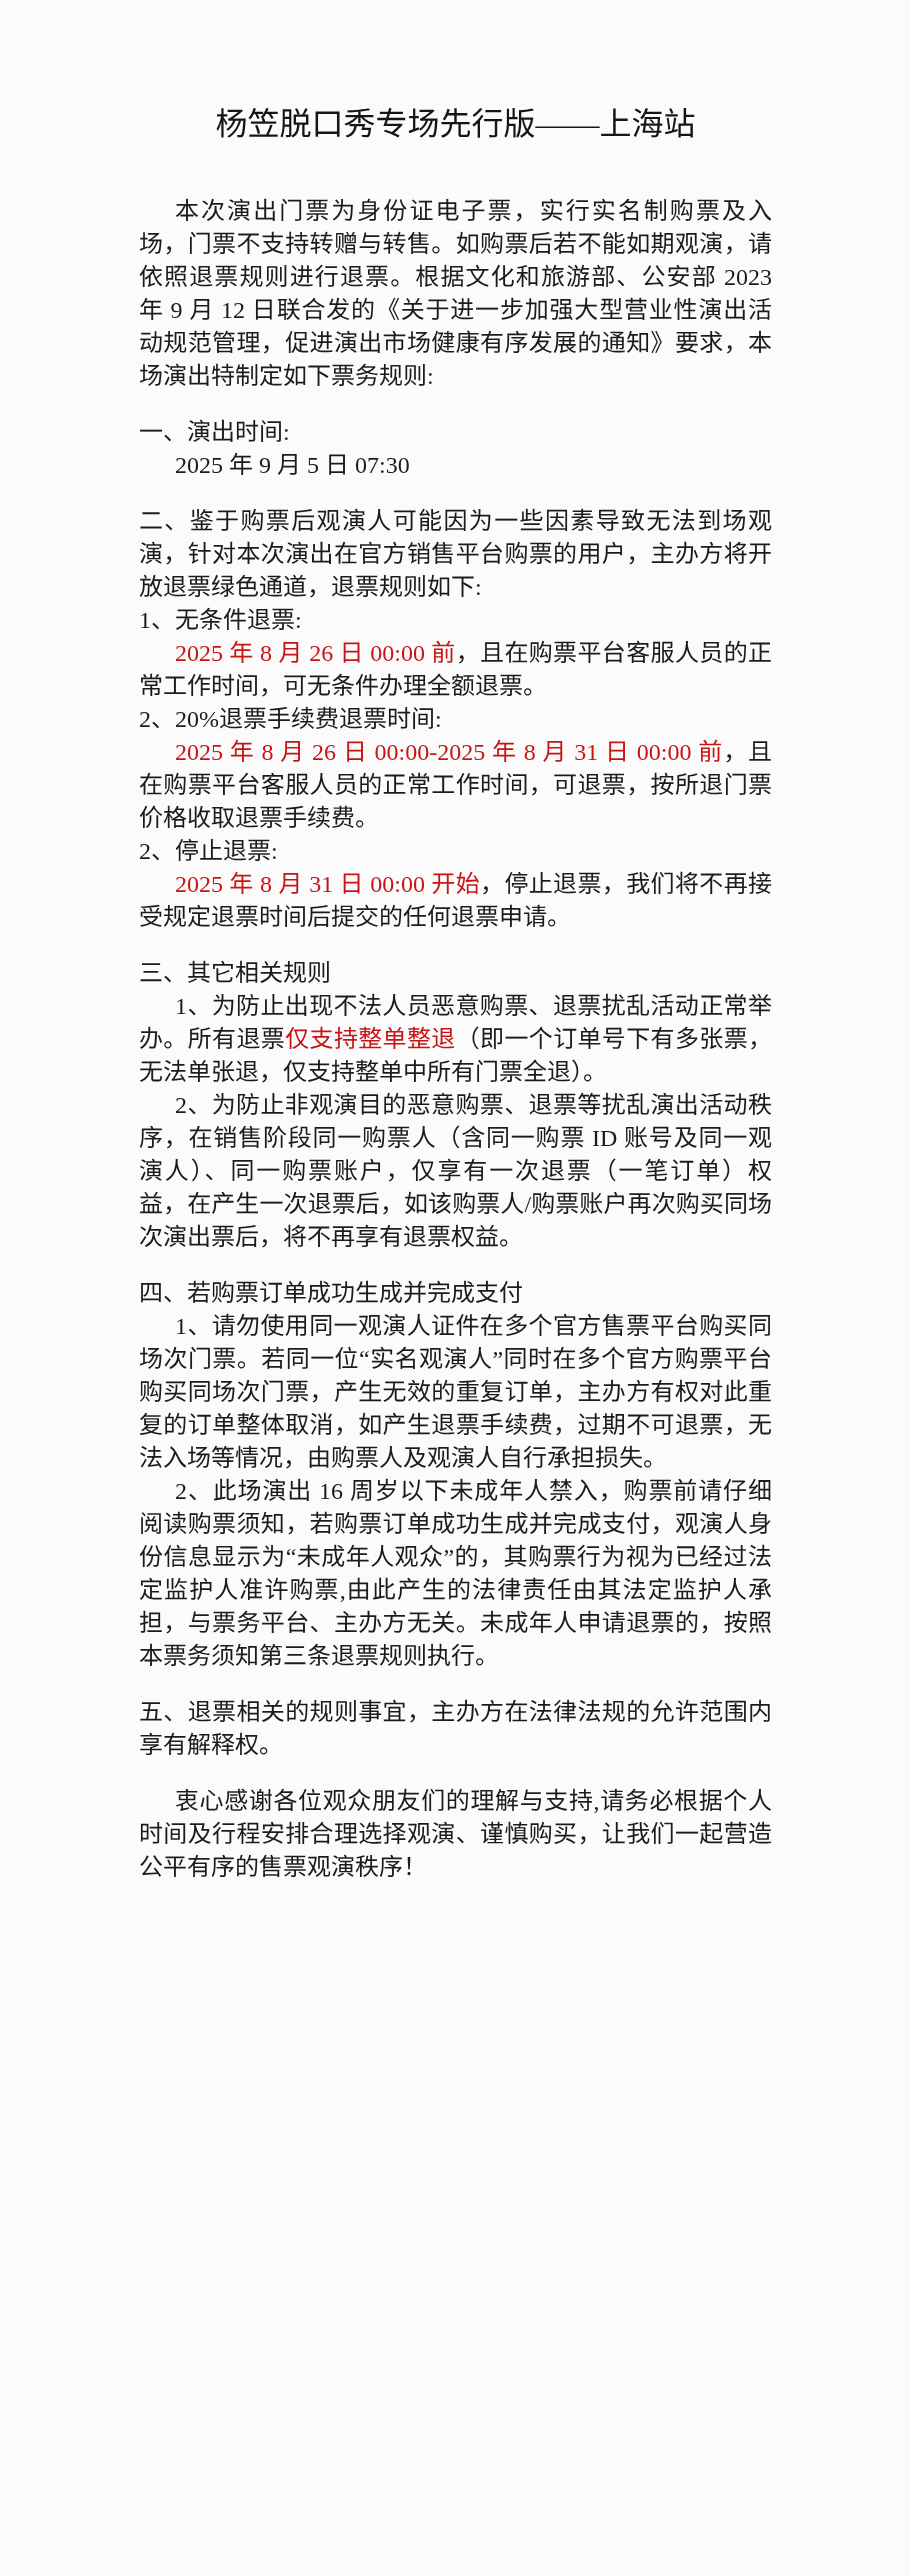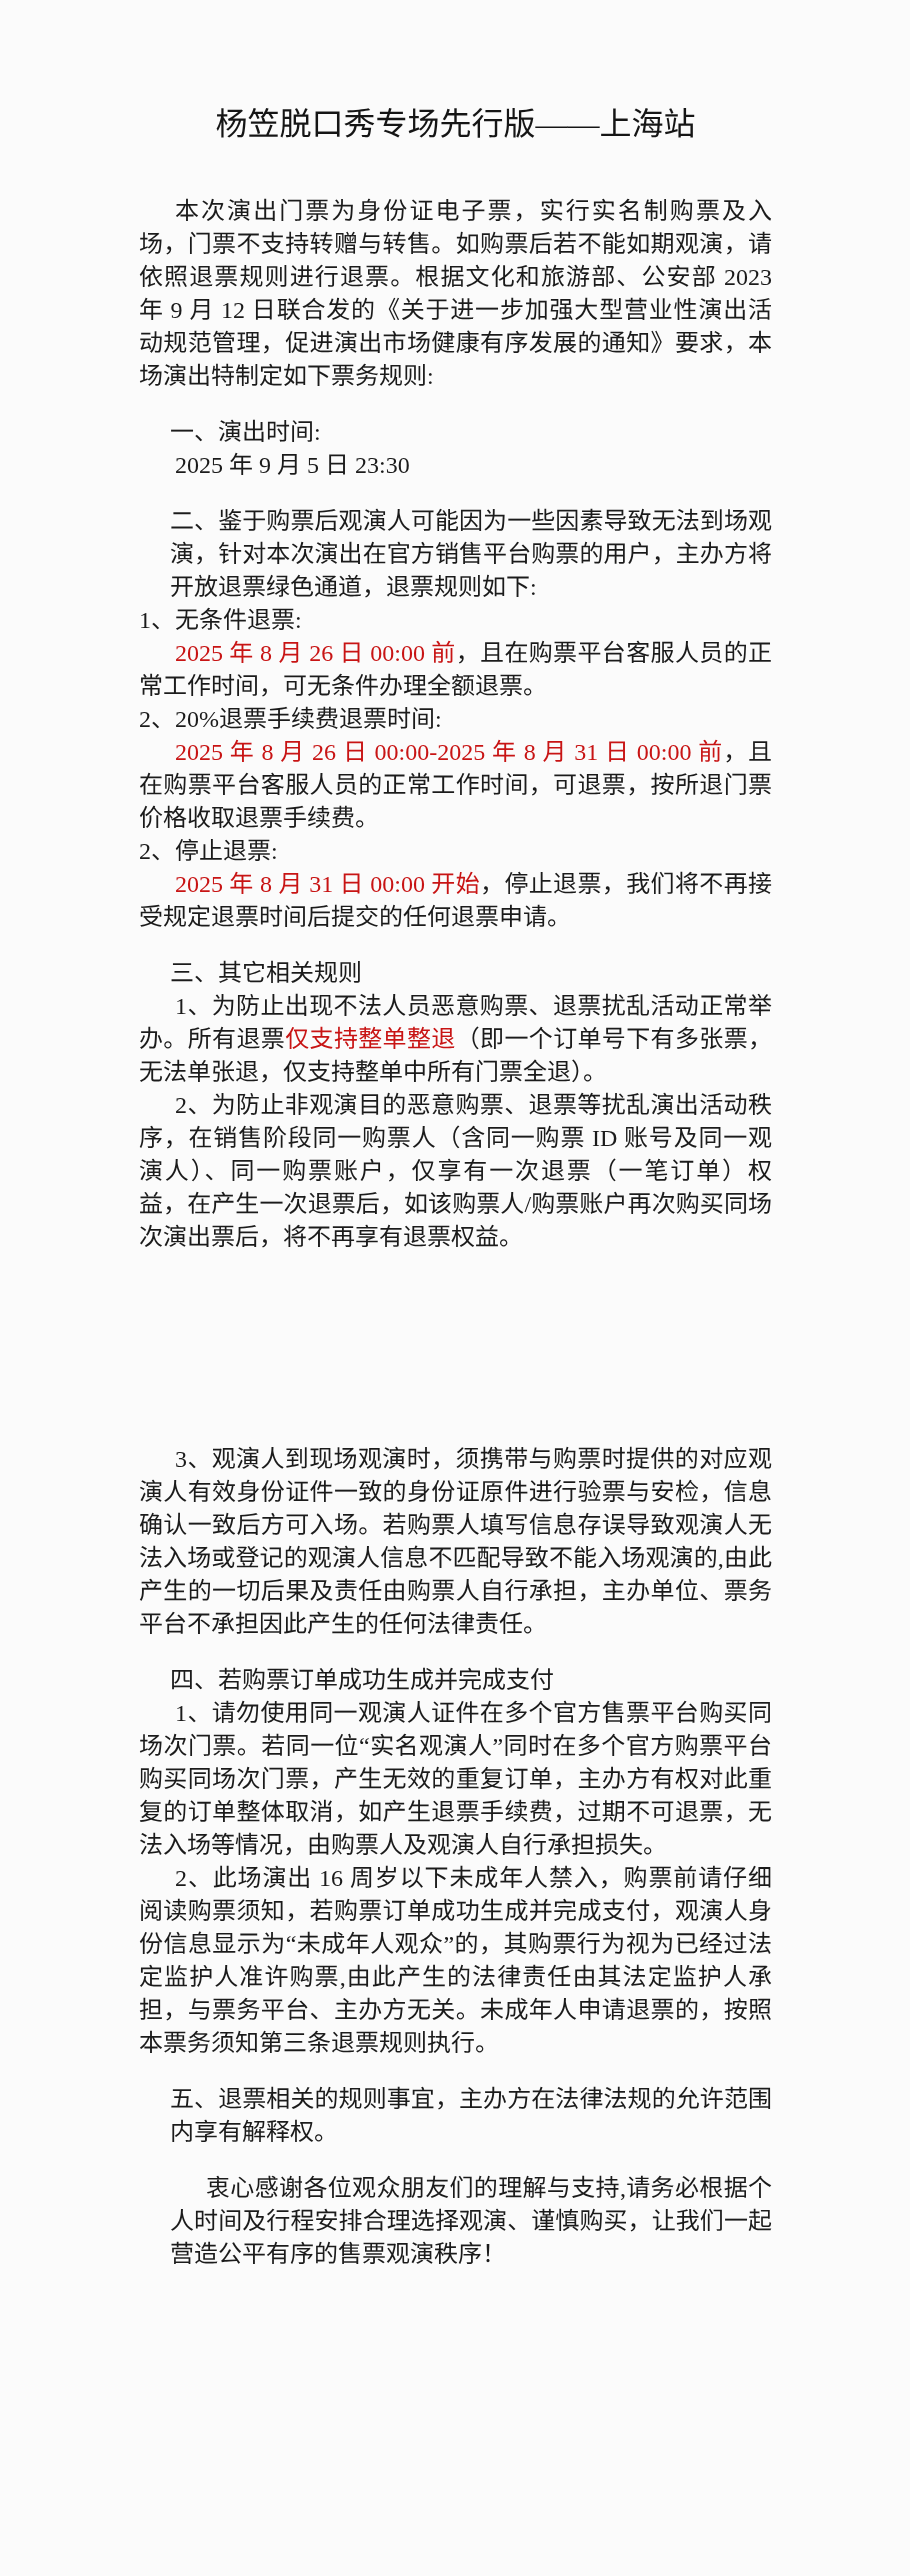--- a/index.html
+++ b/index.html
@@ -36,51 +36,49 @@
   }
   .doc-body p {
     margin: 0;
     padding: 0;
   }
   .doc-body p.indent {
     text-indent: 36px;
   }
   .doc-body p.sec {
     margin-top: 23px;
-    margin-left: 31px;
   }
   .doc-body p.gap-large {
     margin-top: 189px;
   }
   .red {
     color: #c81414;
   }
 </style>
 </head>
 <body>
 
 <div class="page">
   <div class="title">
     <div>杨笠脱口秀专场先行版——上海站</div>
   </div>
   <div class="doc-body">
       <p class="indent"><span>本次演出门票为身份证电子票，实行实名制购票及入场，门票不支持转赠与转售。如购票后若不能如期观演，请依照退票规则进行退票。根据文化和旅游部、公安部 2023 年 9 月 12 日联合发的《关于进一步加强大型营业性演出活动规范管理，促进演出市场健康有序发展的通知》要求，本场演出特制定如下票务规则:</span></p>
       <p class="sec"><span>一、演出时间:</span></p>
-      <p class="indent"><span>2025 年 9 月 5 日  23:30</span></p>
+      <p class="indent"><span>2025 年 9 月 5 日  07:30</span></p>
       <p class="sec"><span>二、鉴于购票后观演人可能因为一些因素导致无法到场观演，针对本次演出在官方销售平台购票的用户，主办方将开放退票绿色通道，退票规则如下:</span></p>
       <p><span>1、无条件退票:</span></p>
       <p class="indent"><span class="red">2025 年 8 月 26 日 00:00 前</span><span>，且在购票平台客服人员的正常工作时间，可无条件办理全额退票。</span></p>
       <p><span>2、20%退票手续费退票时间:</span></p>
       <p class="indent"><span class="red">2025 年 8 月 26 日 00:00-2025 年 8 月 31 日 00:00 前</span><span>，且在购票平台客服人员的正常工作时间，可退票，按所退门票价格收取退票手续费。</span></p>
       <p><span>2、停止退票:</span></p>
       <p class="indent"><span class="red">2025 年 8 月 31 日 00:00 开始</span><span>，停止退票，我们将不再接受规定退票时间后提交的任何退票申请。</span></p>
       <p class="sec"><span>三、其它相关规则</span></p>
       <p class="indent"><span>1、为防止出现不法人员恶意购票、退票扰乱活动正常举办。所有退票</span><span class="red">仅支持整单整退</span><span>（即一个订单号下有多张票，无法单张退，仅支持整单中所有门票全退）。</span></p>
       <p class="indent"><span>2、为防止非观演目的恶意购票、退票等扰乱演出活动秩序，在销售阶段同一购票人（含同一购票 ID 账号及同一观演人）、同一购票账户，仅享有一次退票（一笔订单）权益，在产生一次退票后，如该购票人/购票账户再次购买同场次演出票后，将不再享有退票权益。</span></p>
-      <p class="indent gap-large"><span>3、观演人到现场观演时，须携带与购票时提供的对应观演人有效身份证件一致的身份证原件进行验票与安检，信息确认一致后方可入场。若购票人填写信息存误导致观演人无法入场或登记的观演人信息不匹配导致不能入场观演的,由此产生的一切后果及责任由购票人自行承担，主办单位、票务平台不承担因此产生的任何法律责任。</span></p>
       <p class="sec"><span>四、若购票订单成功生成并完成支付</span></p>
       <p class="indent"><span>1、请勿使用同一观演人证件在多个官方售票平台购买同场次门票。若同一位“实名观演人”同时在多个官方购票平台购买同场次门票，产生无效的重复订单，主办方有权对此重复的订单整体取消，如产生退票手续费，过期不可退票，无法入场等情况，由购票人及观演人自行承担损失。</span></p>
       <p class="indent"><span>2、此场演出 16 周岁以下未成年人禁入，购票前请仔细阅读购票须知，若购票订单成功生成并完成支付，观演人身份信息显示为“未成年人观众”的，其购票行为视为已经过法定监护人准许购票,由此产生的法律责任由其法定监护人承担，与票务平台、主办方无关。未成年人申请退票的，按照本票务须知第三条退票规则执行。</span></p>
       <p class="sec"><span>五、退票相关的规则事宜，主办方在法律法规的允许范围内享有解释权。</span></p>
       <p class="indent sec"><span>衷心感谢各位观众朋友们的理解与支持,请务必根据个人时间及行程安排合理选择观演、谨慎购买，让我们一起营造公平有序的售票观演秩序！</span></p>
     </div>
 </div>
 
 
 </body></html>

